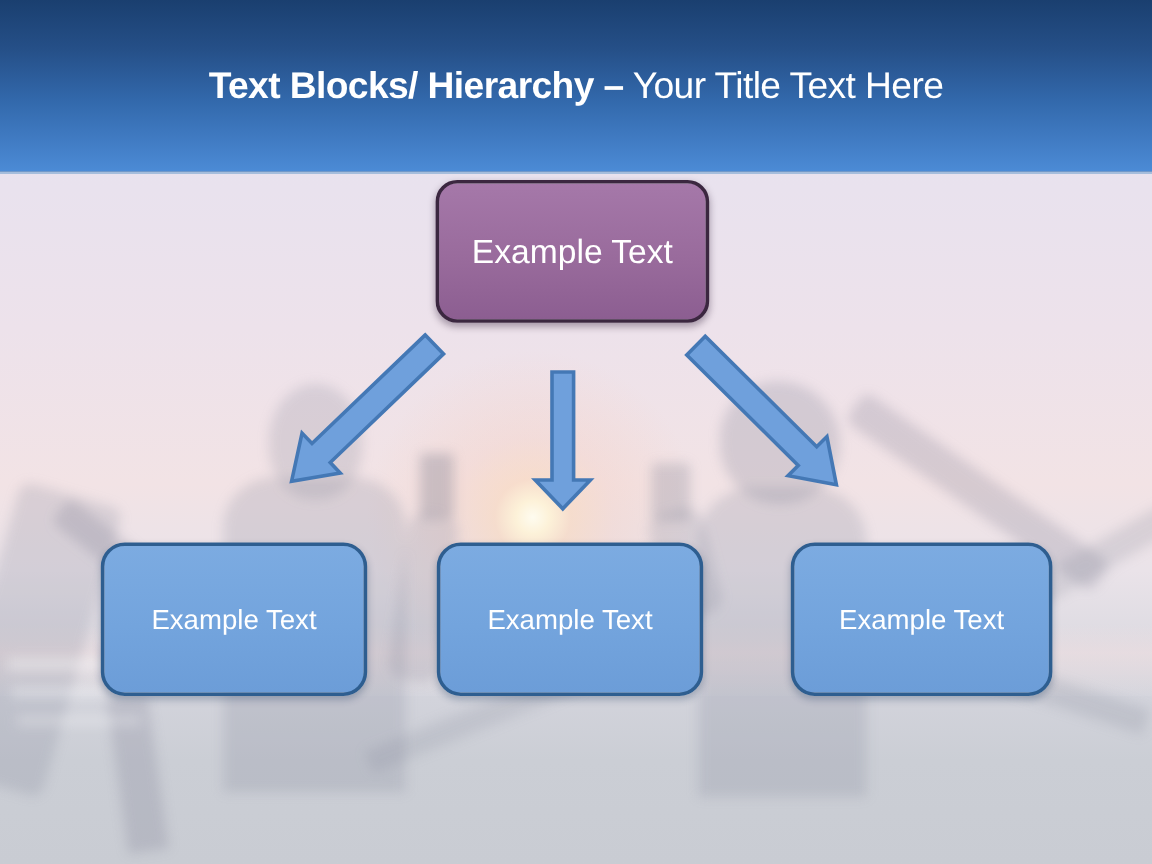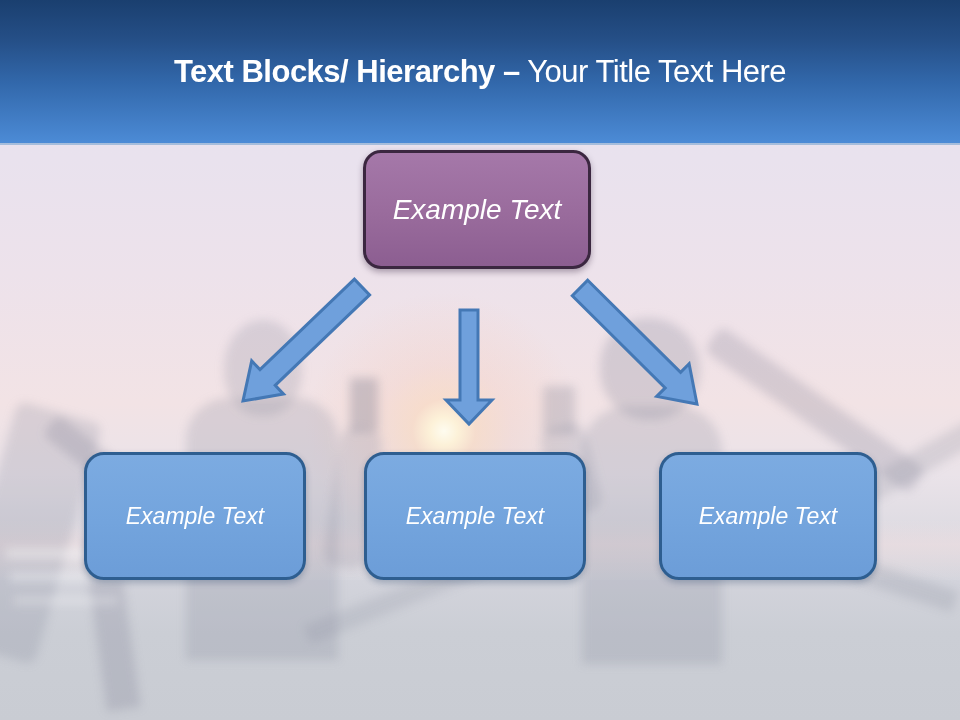--- a/index.html
+++ b/index.html
@@ -53,21 +53,21 @@
     display:flex;align-items:center;justify-content:center;box-sizing:border-box;
   }
   .titlebar h1{
     margin:0;color:#FFFFFF;font-size:31px;font-weight:400;
     letter-spacing:-0.5px;white-space:nowrap;
   }
   .titlebar h1 .tb{font-weight:700;}
   
   .node{
     position:absolute;display:flex;align-items:center;justify-content:center;
-    color:#FFFFFF;box-sizing:border-box;text-align:left;font-style:italic;
+    color:#FFFFFF;box-sizing:border-box;text-align:left;
   }
   .root-node{
     left:363px;top:150px;width:228px;height:119px;border-radius:18px;
     background:linear-gradient(180deg,#A578A9 0%,#996B9C 55%,#8C5E91 100%);
     border:3px solid #3B2740;font-size:28px;
     box-shadow:0 3px 6px rgba(40,20,50,0.35);
   }
   .child-node{
     top:452px;height:128px;width:222px;border-radius:20px;
     background:linear-gradient(180deg,#7CABE1 0%,#73A4DD 55%,#6C9DD8 100%);

